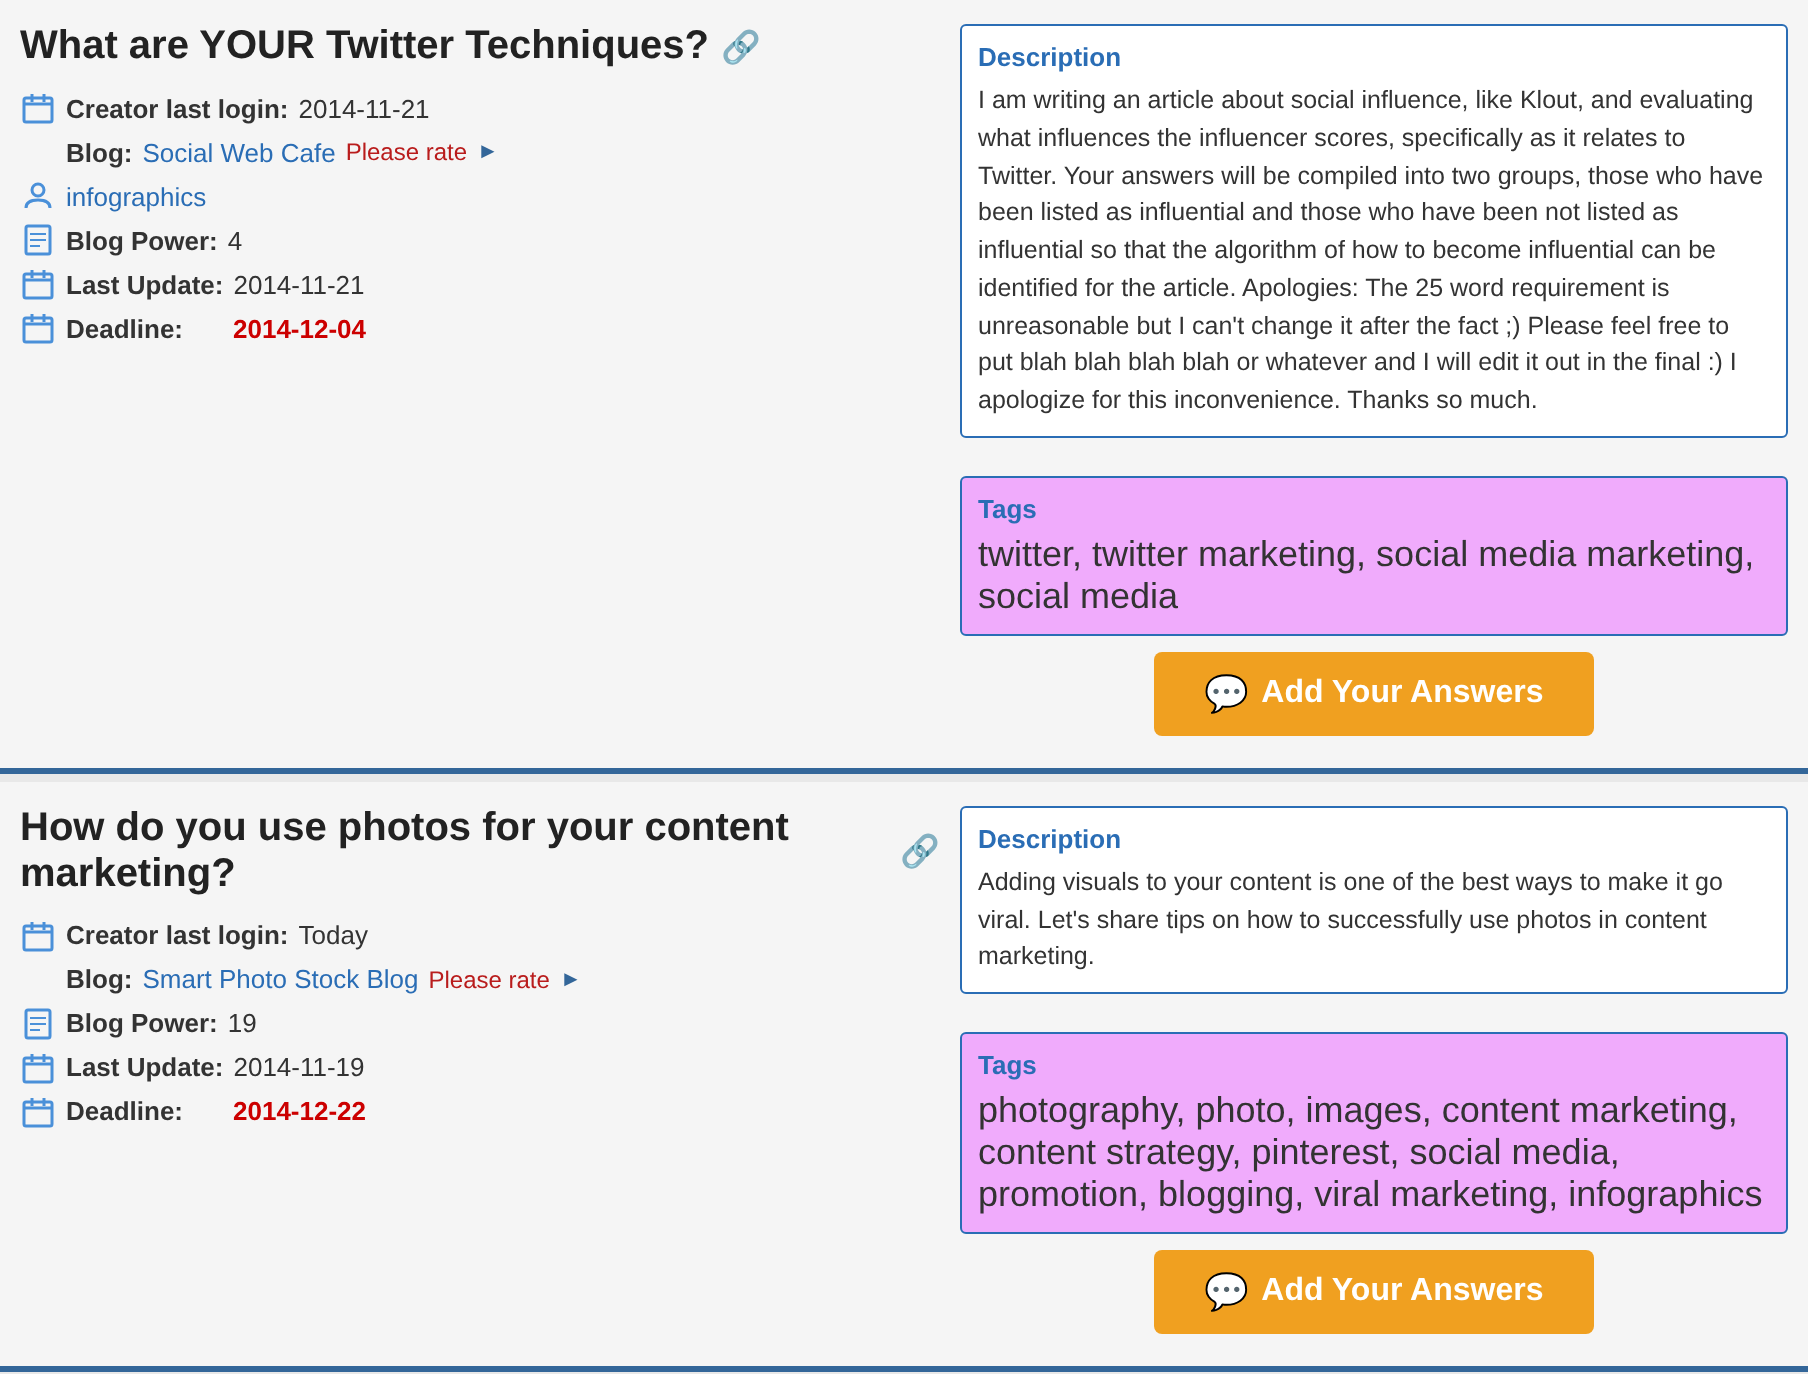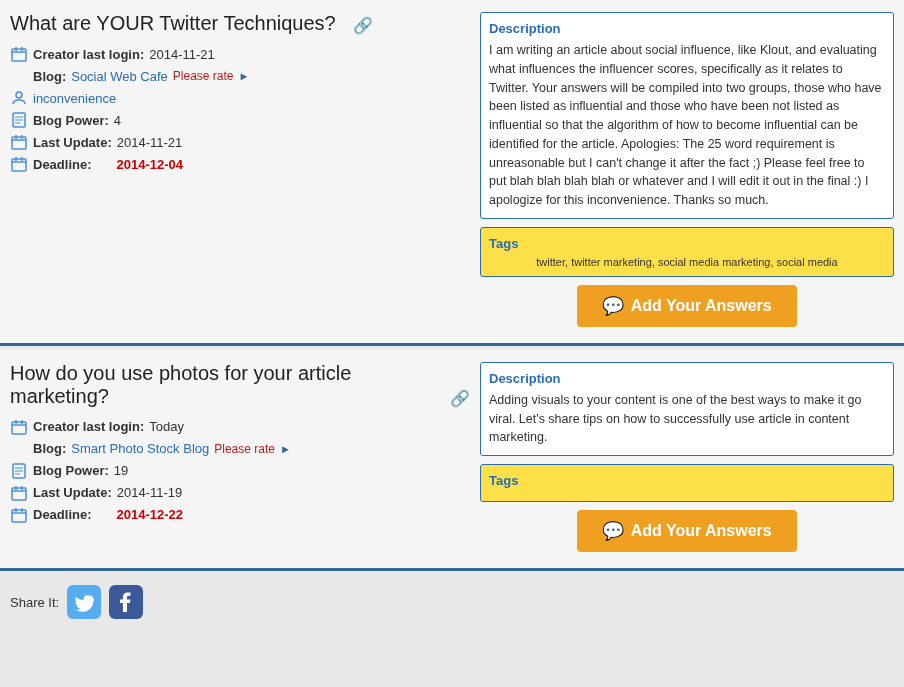--- a/index.html
+++ b/index.html
@@ -26,26 +26,26 @@
     }
     .left-col {
       width: 460px;
       flex-shrink: 0;
     }
     .right-col {
       flex: 1;
     }
     .post-title {
       font-size: 20px;
-      font-weight: normal;
+      font-weight: bold;
       color: #222;
       margin-bottom: 10px;
       display: flex;
-      align-items: flex-end;
-      gap: 18px;
+      align-items: center;
+      gap: 6px;
     }
     .link-icon {
       color: #4a90d9;
       font-size: 16px;
       cursor: pointer;
     }
     .meta-row {
       display: flex;
       align-items: center;
       gap: 5px;
@@ -78,50 +78,49 @@
     .arrow-icon {
       color: #336699;
       font-size: 11px;
     }
     .deadline-red { color: #cc0000; font-weight: bold; margin-left: 20px; }
     .description-box {
       border: 1.5px solid #2a6db5;
       border-radius: 3px;
       padding: 8px;
       background: #fff;
-      margin-bottom: 8px;
+      margin-bottom: 19px;
     }
     .description-title {
       font-weight: bold;
       color: #2a6db5;
       margin-bottom: 5px;
       font-size: 13px;
     }
     .description-text {
       font-size: 12.5px;
       line-height: 1.5;
       color: #333;
     }
     .tags-box {
       border: 1.5px solid #2a6db5;
       border-radius: 3px;
       padding: 8px;
-      background: #fde047;
+      background: #f0abfc;
       margin-bottom: 8px;
     }
     .tags-title {
       font-weight: bold;
       color: #2a6db5;
       margin-bottom: 5px;
       font-size: 13px;
     }
     .tags-text {
-      font-size: 11px;
-      color: #333;
-      text-align: center;
+      font-size: 18px;
+      color: #333;
     }
     .add-answers-btn {
       display: flex;
       align-items: center;
       justify-content: center;
       gap: 6px;
       background: #f0a020;
       color: #fff;
       font-size: 16px;
       font-weight: bold;
@@ -197,21 +196,21 @@
           <span class="arrow-icon">►</span>
         </div>
 
         <div class="meta-row">
           <span class="meta-icon">
             <svg width="16" height="16" viewBox="0 0 16 16">
                 <circle cx="8" cy="5" r="3" fill="none" stroke="#4a90d9" stroke-width="1.5"></circle>
                 <path d="M2 14 Q2 10 8 10 Q14 10 14 14" fill="none" stroke="#4a90d9" stroke-width="1.5"></path>
               </svg>
           </span>
-          <a class="meta-link">inconvenience</a>
+          <a class="meta-link">infographics</a>
         </div>
 
         <div class="meta-row">
           <span class="meta-icon">
             <svg width="14" height="16" viewBox="0 0 14 16">
                 <rect x="1" y="1" width="12" height="14" rx="1" fill="none" stroke="#4a90d9" stroke-width="1.5"></rect>
                 <line x1="3" y1="5" x2="11" y2="5" stroke="#4a90d9" stroke-width="1"></line>
                 <line x1="3" y1="8" x2="11" y2="8" stroke="#4a90d9" stroke-width="1"></line>
                 <line x1="3" y1="11" x2="8" y2="11" stroke="#4a90d9" stroke-width="1"></line>
               </svg>
@@ -263,21 +262,21 @@
           </button>
         </div>
       </div>
     </div>
   </div>
 
   <div class="post-block">
     <div class="post-inner">
       <div class="left-col">
         <div class="post-title">
-          <span>How do you use photos for your article marketing?</span>
+          <span>How do you use photos for your content marketing?</span>
           <span class="link-icon">🔗</span>
         </div>
 
         <div class="meta-row">
           <span class="meta-icon">
             <svg width="16" height="16" viewBox="0 0 16 16">
                 <rect x="1" y="3" width="14" height="12" rx="1" fill="none" stroke="#4a90d9" stroke-width="1.5"></rect>
                 <line x1="1" y1="6" x2="15" y2="6" stroke="#4a90d9" stroke-width="1.5"></line>
                 <line x1="5" y1="1" x2="5" y2="5" stroke="#4a90d9" stroke-width="1.5"></line>
                 <line x1="11" y1="1" x2="11" y2="5" stroke="#4a90d9" stroke-width="1.5"></line>
@@ -332,24 +331,25 @@
               </svg>
           </span>
           <span class="meta-label">Deadline:</span>
           <span class="deadline-red">2014-12-22</span>
         </div>
       </div>
 
       <div class="right-col">
         <div class="description-box">
           <div class="description-title">Description</div>
-          <div class="description-text">Adding visuals to your content is one of the best ways to make it go viral. Let's share tips on how to successfully use article in content marketing.</div>
+          <div class="description-text">Adding visuals to your content is one of the best ways to make it go viral. Let's share tips on how to successfully use photos in content marketing.</div>
         </div>
         <div class="tags-box">
           <div class="tags-title">Tags</div>
+          <div class="tags-text">photography, photo, images, content marketing, content strategy, pinterest, social media, promotion, blogging, viral marketing, infographics</div>
         </div>
         <div style="display:flex;justify-content:center;margin-top:8px;">
           <button class="add-answers-btn">
             <span class="btn-icon">💬</span>
             <span>Add Your Answers</span>
           </button>
         </div>
       </div>
     </div>
   </div>

